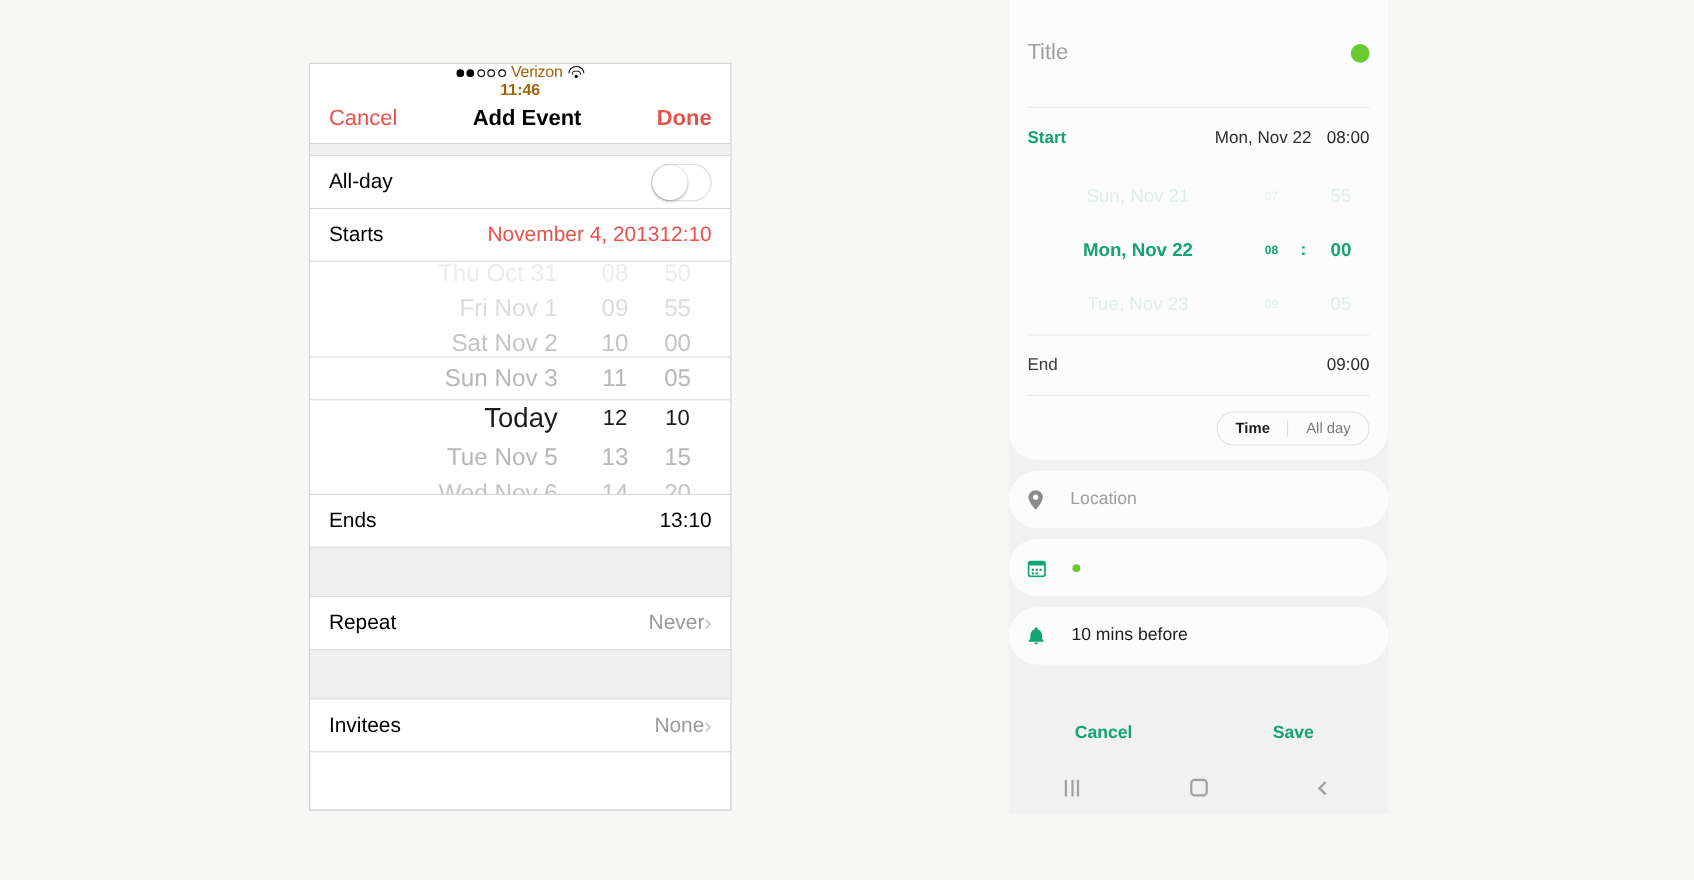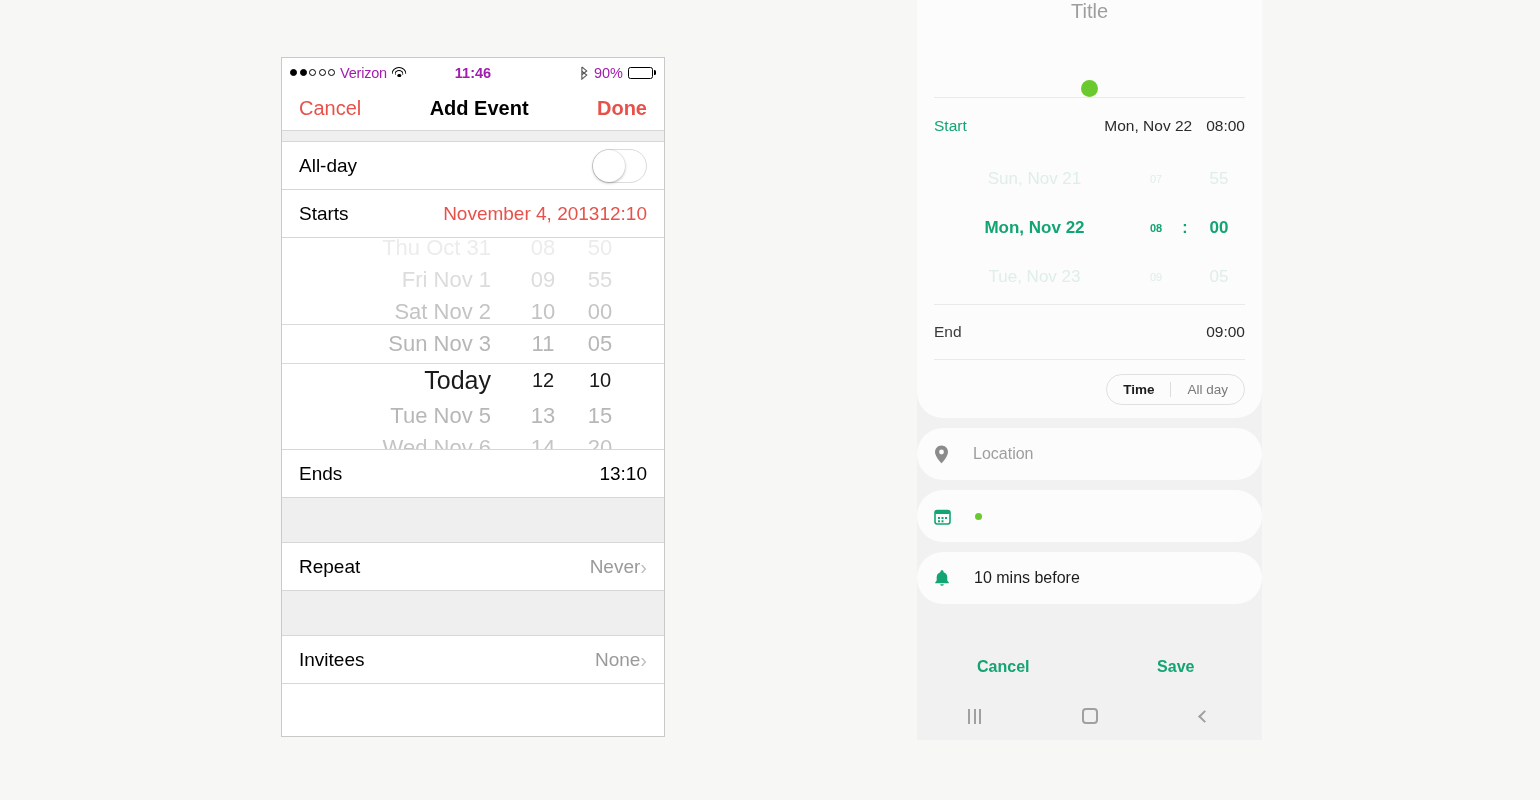--- a/index.html
+++ b/index.html
@@ -14,22 +14,23 @@
   
   #ios-phone {
     position: absolute; left: 281px; top: 57px;
     width: 384px; height: 680px;
     background: #ffffff;
     border: 1px solid #c9c9c9;
     overflow: hidden;
   }
   .ios-statusbar {
     height: 29px; display: flex; align-items: center;
-    padding: 0 8px; font-size: 14.5px; font-weight: bold; color: #a21caf;
+    padding: 0 8px; font-size: 14.5px; font-weight: bold; color: #a16207;
     background: #fff;
+    flex-direction: column;
   }
   .sb-left { display: flex; align-items: center; gap: 5px; flex: 1 1 0; }
   .sb-center { flex: 0 0 auto; letter-spacing: 0; }
   .sb-right { display: flex; align-items: center; justify-content: flex-end; gap: 5px; flex: 1 1 0; }
   .dots { display: flex; gap: 2.5px; align-items: center; }
   .dot { width: 7px; height: 7px; border-radius: 50%; border: 1.1px solid #000; }
   .dot.filled { background: #000; }
   .carrier { font-size: 14.5px; font-weight: normal; letter-spacing: -0.2px; }
   .wifi-ico { display: inline-block; position: relative; width: 15px; height: 12px; }
   .wifi-ico i {
@@ -76,21 +77,21 @@
     position: absolute; left: 0px; top: 0px; width: 32px; height: 32px;
     border-radius: 50%; background: #fff;
     box-shadow: 0 1px 3px rgba(0,0,0,.30), 0 0 0 .5px rgba(0,0,0,.06);
   }
 
   
   .ios-picker {
     position: relative; height: 212px; background: #fff;
     overflow: hidden; border-bottom: 1px solid #d7d7d7;
   }
-  .ios-picker .rows { position: absolute; left: 0; right: 16px; top: 0; }
+  .ios-picker .rows { position: absolute; left: 0; right: 0; top: 0; }
   .pk-row {
     display: flex; align-items: center; height: 32px;
     padding: 0 17px; color: #b7b7b7;
   }
   .pk-row .c-date { flex: 1 1 0; text-align: right; padding-right: 26px; font-size: 22px; }
   .pk-row .c-hh   { width: 52px; text-align: center; font-size: 22px; }
   .pk-row .c-mm   { width: 62px; text-align: center; font-size: 22px; }
   .pk-row.sel { color: #1a1a1a; height: 40px; }
   .pk-row.sel .c-date { font-size: 25px; }
   .pk-row.sel .c-hh, .pk-row.sel .c-mm { font-size: 20px; }
@@ -111,29 +112,28 @@
     overflow: hidden;
   }
   .and-card {
     background: #fcfcfc; border-radius: 26px;
     margin: 0 0 10px 0; padding: 0 17px;
   }
   .and-card.first { border-radius: 0 0 26px 26px; }
   .and-title-row {
     height: 98px; display: flex; align-items: center; justify-content: space-between;
     border-bottom: 1px solid #eaeaea;
-    flex-direction: column;
   }
   .and-title-ph { font-size: 20px; color: #9e9e9e; }
   .color-dot { width: 17px; height: 17px; border-radius: 50%; }
 
   .and-kv {
     height: 56px; display: flex; align-items: center; justify-content: space-between;
   }
-  .and-kv .k { font-size: 15.5px; font-weight: normal; }
+  .and-kv .k { font-size: 15.5px; font-weight: bold; }
   .and-kv .v { font-size: 15.5px; color: #2b2b2b; display: flex; gap: 14px; }
   .and-kv.plain .k { font-weight: normal; color: #3a3a3a; }
   .and-kv.bordered { border-top: 1px solid #eaeaea; border-bottom: 1px solid #eaeaea; }
 
   .and-picker { height: 150px; position: relative; }
   .and-prow { display: flex; align-items: center; height: 49px; }
   .and-prow .c-date { flex: 1 1 0; text-align: center; font-size: 17px; }
   .and-prow .c-hh { width: 42px; text-align: center; font-size: 11px; }
   .and-prow .c-sep { width: 16px; text-align: center; font-size: 16px; }
   .and-prow .c-mm { width: 52px; text-align: center; font-size: 17px; }

